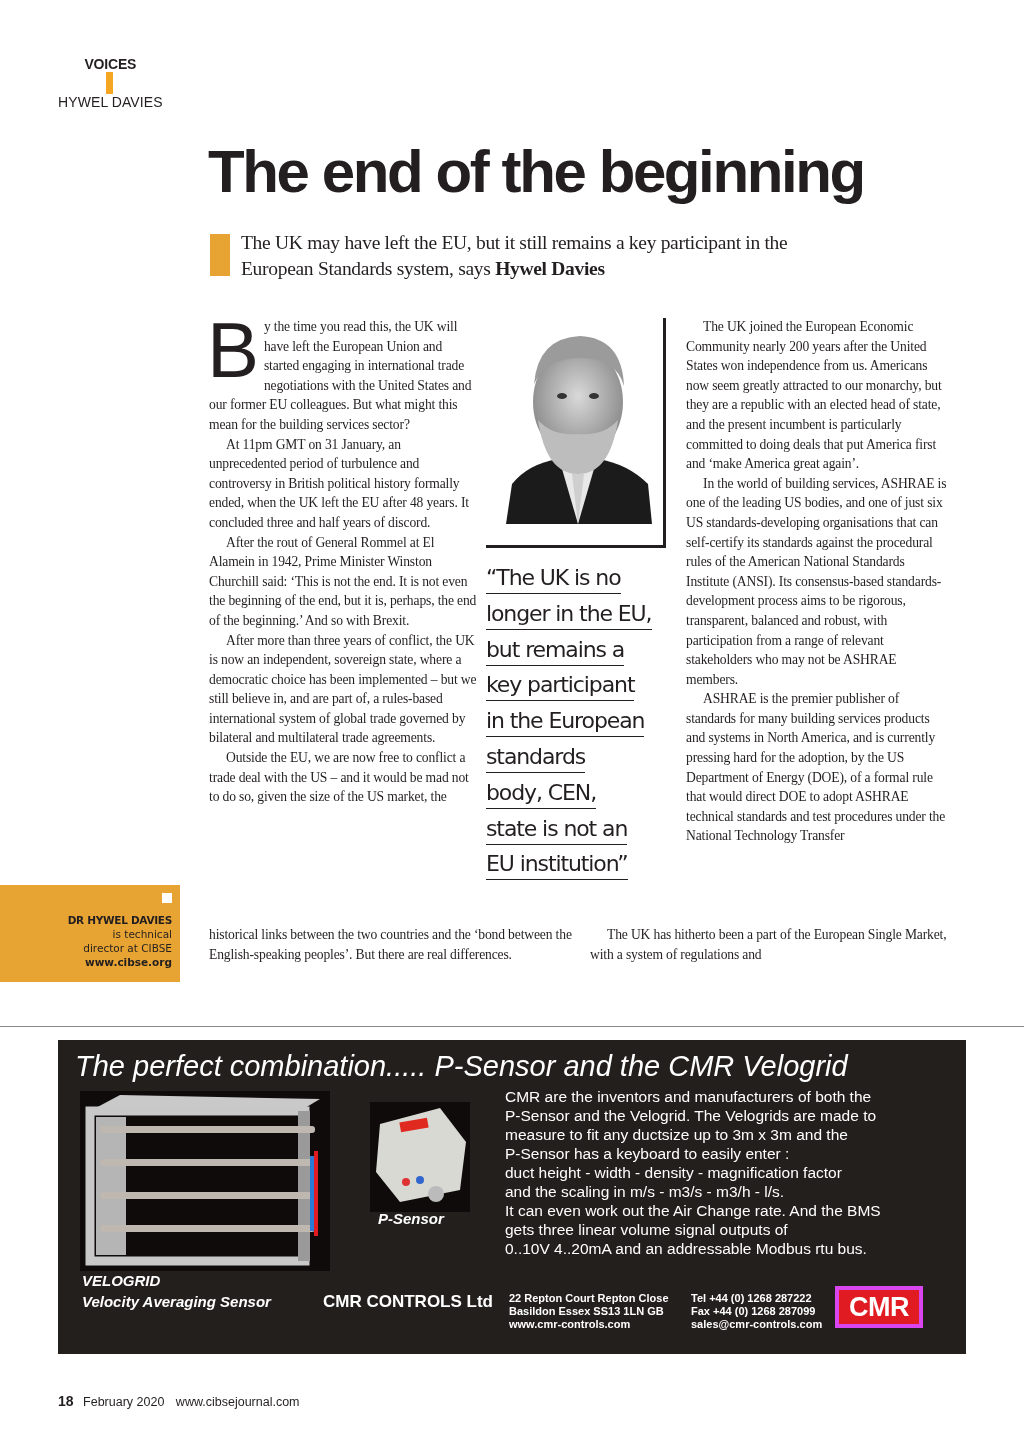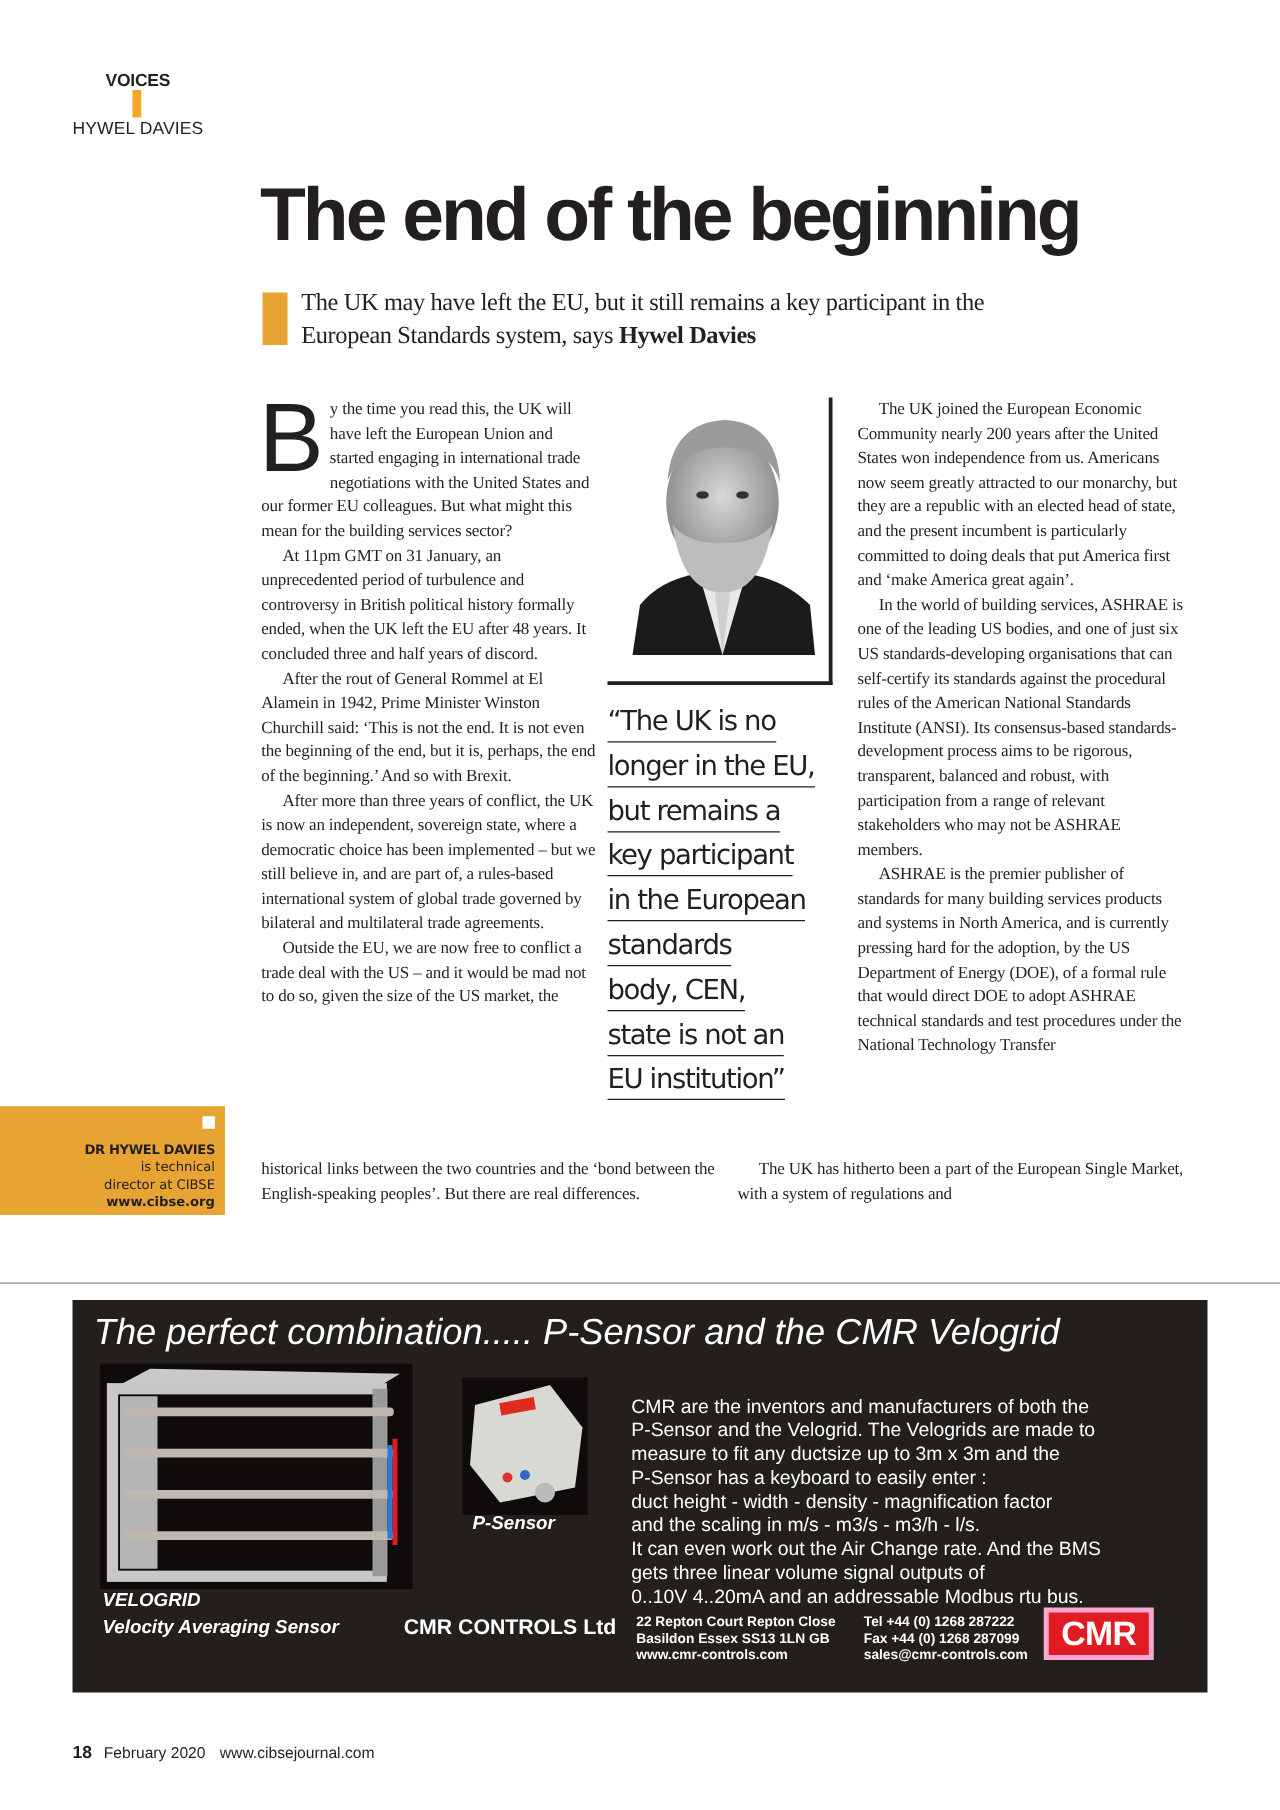--- a/index.html
+++ b/index.html
@@ -38,41 +38,41 @@
   .portrait-frame .fr-right { position:absolute; right:0; top:0; width:3px; height:230px; background:#231f20; }
   .portrait-frame .fr-bottom { position:absolute; left:0; bottom:0; width:180px; height:3px; background:#231f20; }
   .portrait { position:absolute; left:12px; top:6px; width:160px; height:200px; }
 
   
   .pullquote { position:absolute; left:486px; top:563px; width:180px; }
   .pq-line { font-family:"DejaVu Sans", sans-serif; font-size:22px; letter-spacing:-1.1px; line-height:30px; height:30px; border-bottom:1.5px solid #231f20; margin-bottom:4.8px; white-space:nowrap; display:inline-block; }
   .pq-row { display:block; }
 
   
-  .bio { position:absolute; left:0; top:885px; width:180px; height:87px; background:#e8a433; text-align:right; font-family:"DejaVu Sans", sans-serif; }
+  .bio { position:absolute; left:0; top:885px; width:180px; height:97px; background:#e8a433; text-align:right; font-family:"DejaVu Sans", sans-serif; }
   .bio .sq { position:absolute; right:8px; top:8px; width:10px; height:10px; background:#ffffff; }
   .bio .bio-inner { position:absolute; right:8px; top:28px; font-size:10.5px; line-height:14px; }
   .bio .name { font-weight:bold; letter-spacing:-0.3px; }
   .bio .url { font-weight:bold; }
 
   
   .divider { position:absolute; left:0; top:1026px; width:1024px; height:1px; background:#888; }
 
   
   .ad { position:absolute; left:58px; top:1040px; width:908px; height:314px; background:#231f1c; color:#ffffff; font-family:"Liberation Sans", sans-serif; }
   .ad-title { position:absolute; left:17px; top:10px; font-size:29px; font-style:italic; white-space:nowrap; }
   .velogrid-img { position:absolute; left:22px; top:51px; width:250px; height:180px; background:#0e0b0a; }
   .psensor-img { position:absolute; left:312px; top:62px; width:100px; height:110px; background:#0e0b0a; }
   .psensor-label { position:absolute; left:320px; top:170px; font-size:15px; font-style:italic; font-weight:bold; }
   .velogrid-label { position:absolute; left:24px; top:230px; font-size:15px; font-style:italic; font-weight:bold; line-height:21px; }
   .ad-company { position:absolute; left:265px; top:252px; font-size:17px; font-weight:bold; }
-  .ad-desc { position:absolute; left:447px; top:76px; width:450px; font-size:15.5px; line-height:19px; white-space:pre-line; }
+  .ad-desc { position:absolute; left:447px; top:47px; width:450px; font-size:15.5px; line-height:19px; white-space:pre-line; }
   .ad-address { position:absolute; left:451px; top:252px; font-size:11px; font-weight:bold; line-height:13px; }
   .ad-contact { position:absolute; left:633px; top:252px; font-size:11px; font-weight:bold; line-height:13px; }
-  .ad-logo { position:absolute; left:777px; top:246px; width:88px; height:42px; background:#f9a8d4; }
+  .ad-logo { position:absolute; left:777px; top:246px; width:88px; height:42px; background:#d946ef; }
   .ad-logo .inner { position:absolute; left:4px; top:4px; right:4px; bottom:4px; background:#e11b22; color:#ffffff; font-weight:bold; font-size:27px; text-align:center; line-height:34px; letter-spacing:-0.5px; }
 
   
   .footer { position:absolute; left:58px; top:1393px; font-size:12.5px; font-family:"Liberation Sans", sans-serif; }
   .footer .page-num { font-weight:bold; font-size:14px; margin-right:6px; }
   .footer .url { margin-left:8px; }
 </style>
 </head>
 <body>
 

